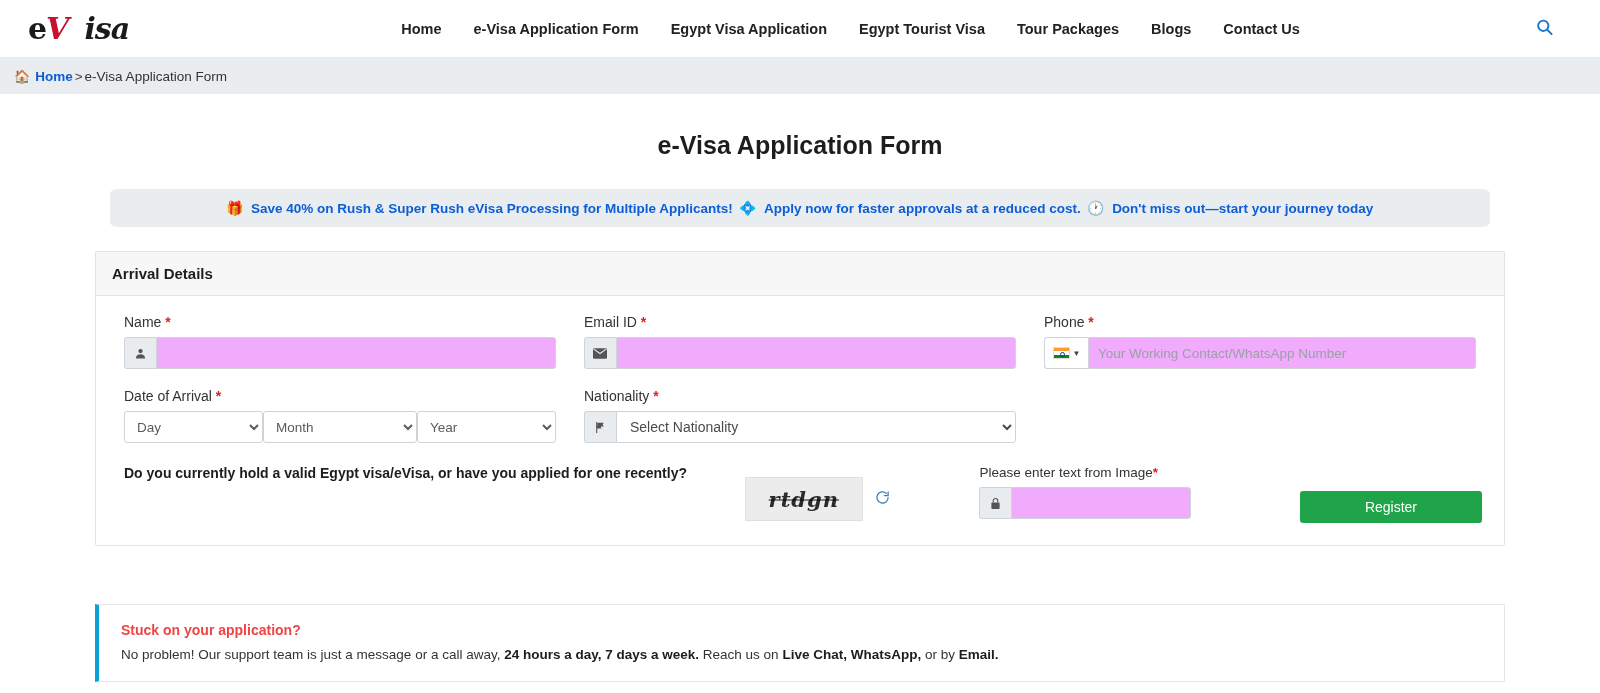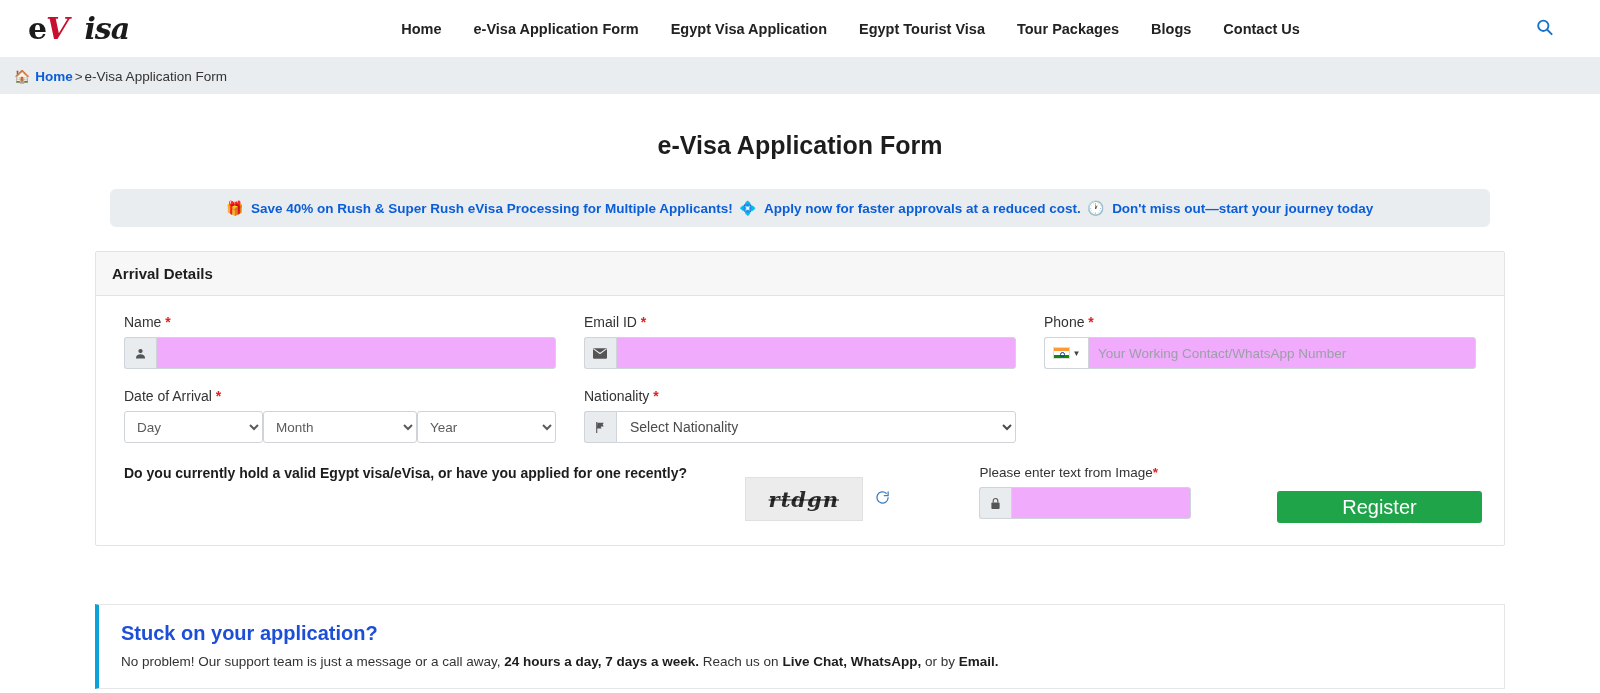--- a/index.html
+++ b/index.html
@@ -247,41 +247,41 @@
   }
   .refresh {
     color: #3d7ebd;
     font-size: 16px;
     cursor: pointer;
   }
   .captcha-label { font-size: 13.5px; color: #333; margin-bottom: 7px; }
   .captcha-input-group { display: flex; height: 32px; width: 212px; }
 
   .register-btn {
-    width: 205px;
+    width: 182px;
     height: 32px;
     background: #20a44a;
     color: #fff;
     border: none;
     border-radius: 3px;
-    font-size: 20px;
+    font-size: 14px;
     cursor: pointer;
   }
 
   .help-box {
     margin: 58px 95px 0 95px;
     border: 1px solid #e6e6e6;
     border-left: 4px solid #0aa2d8;
     padding: 17px 22px 19px 22px;
     background: #fff;
   }
   .help-title {
-    font-size: 20px;
-    font-weight: bold;
-    color: #1d4ed8;
+    font-size: 14px;
+    font-weight: bold;
+    color: #ef4444;
     margin: 0 0 9px 0;
   }
   .help-text { font-size: 13.5px; color: #333; }
   .help-text b { color: #1d1d1d; }
 </style>
 </head>
 <body>
 
 <div class="header">
   <div class="logo">

